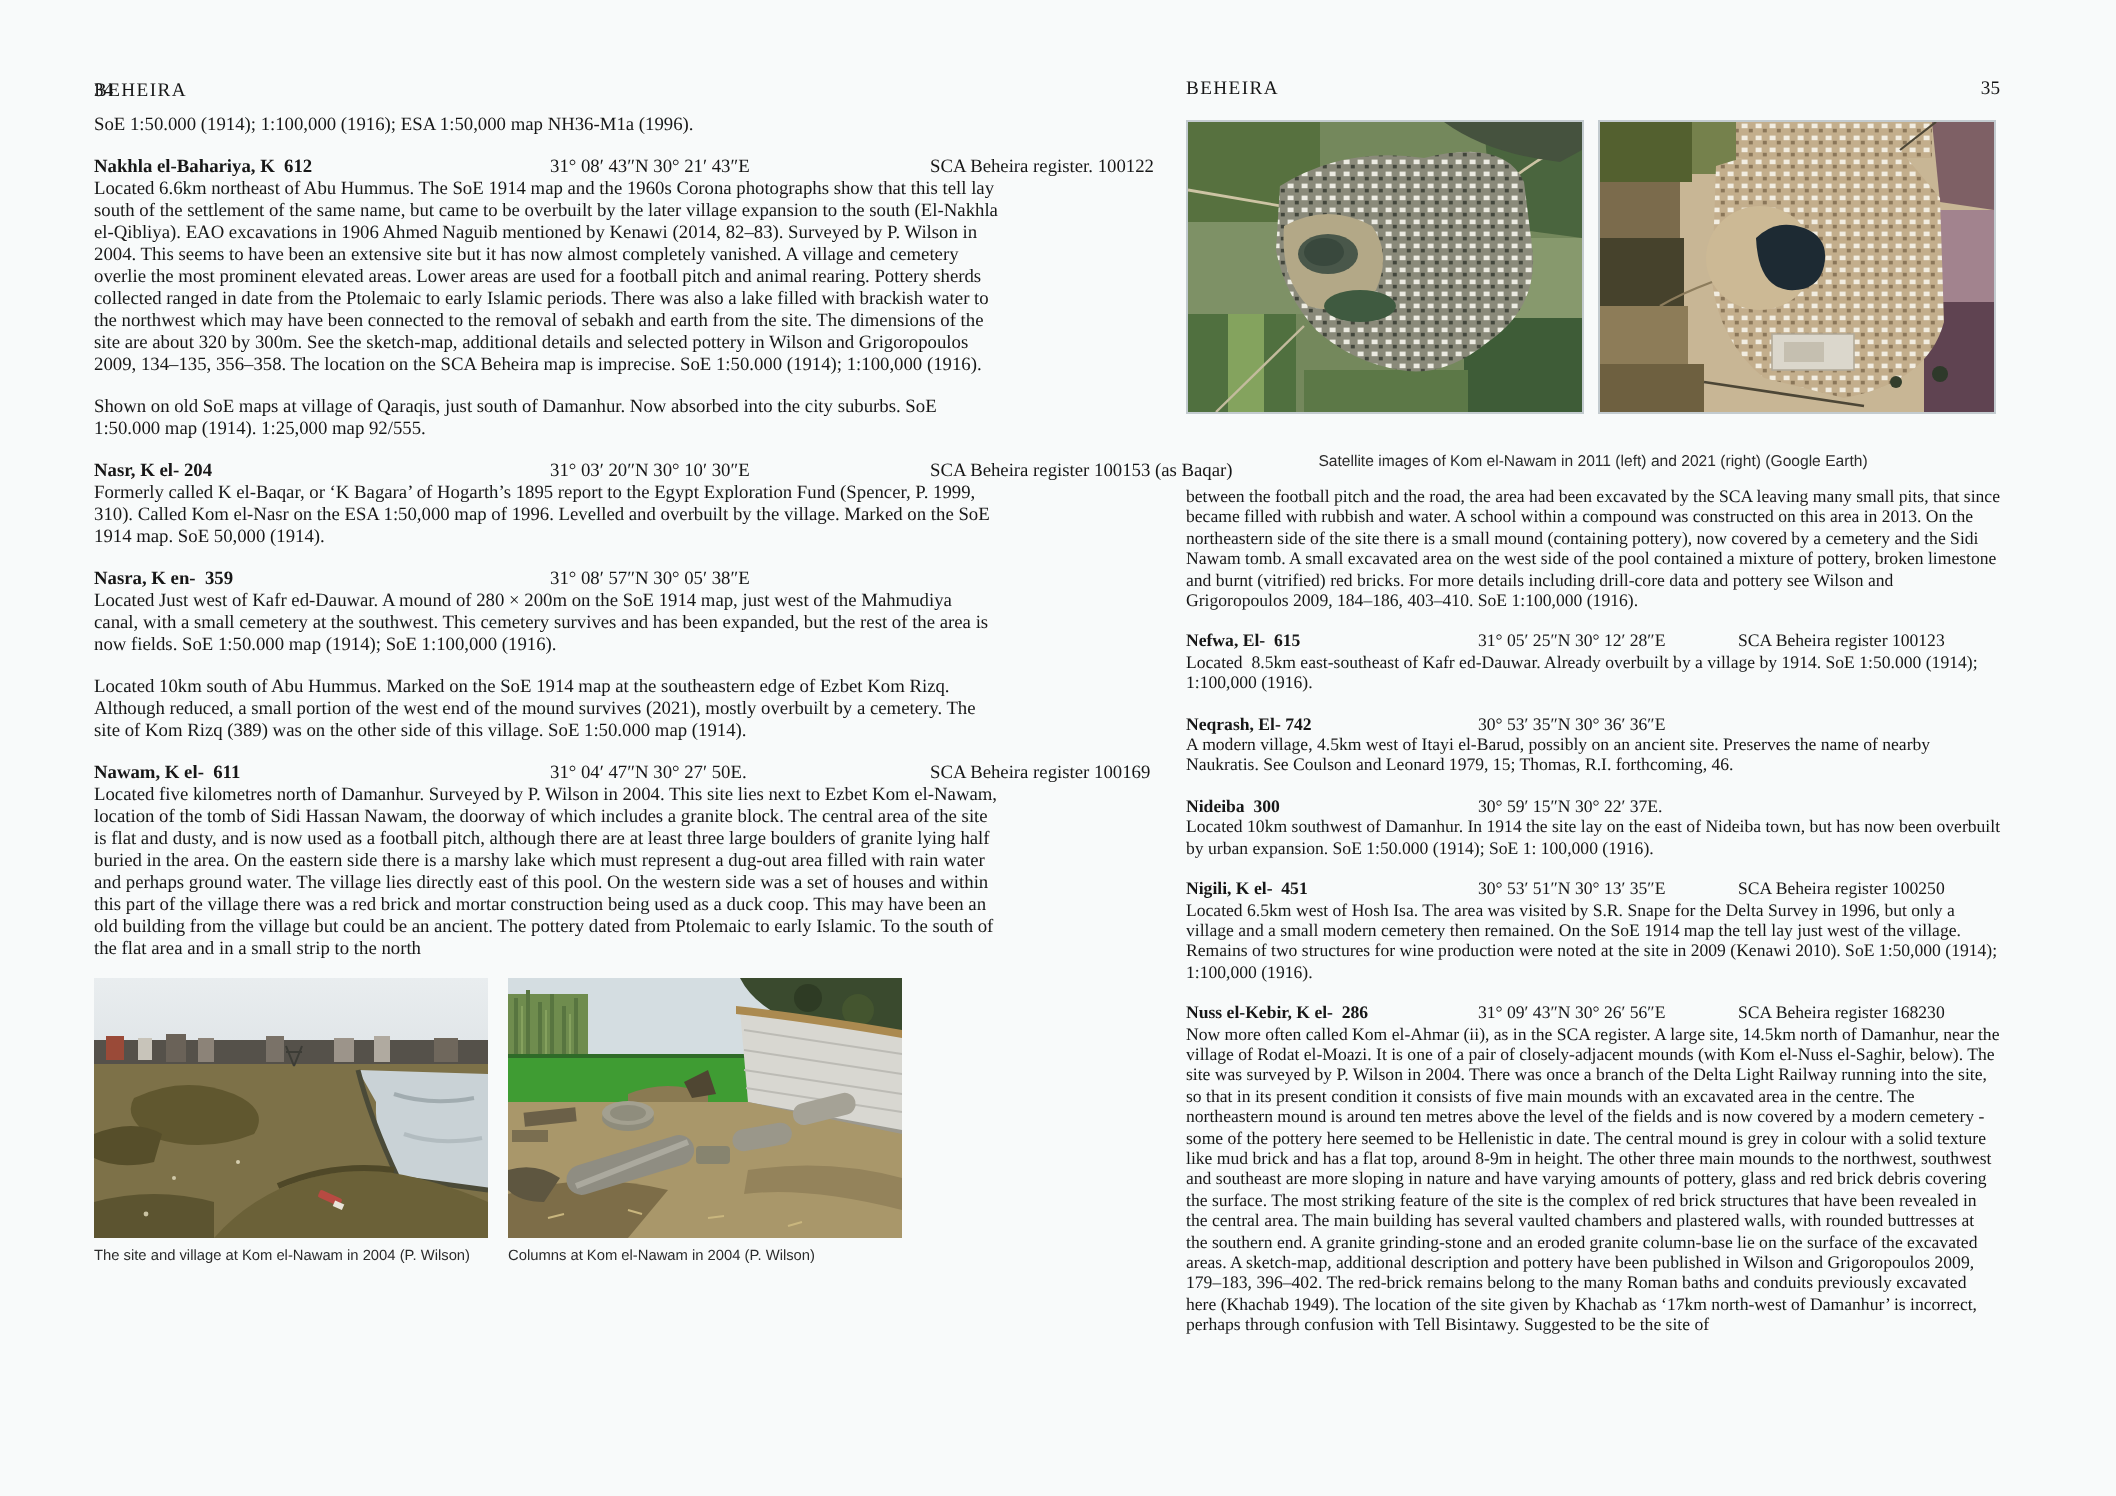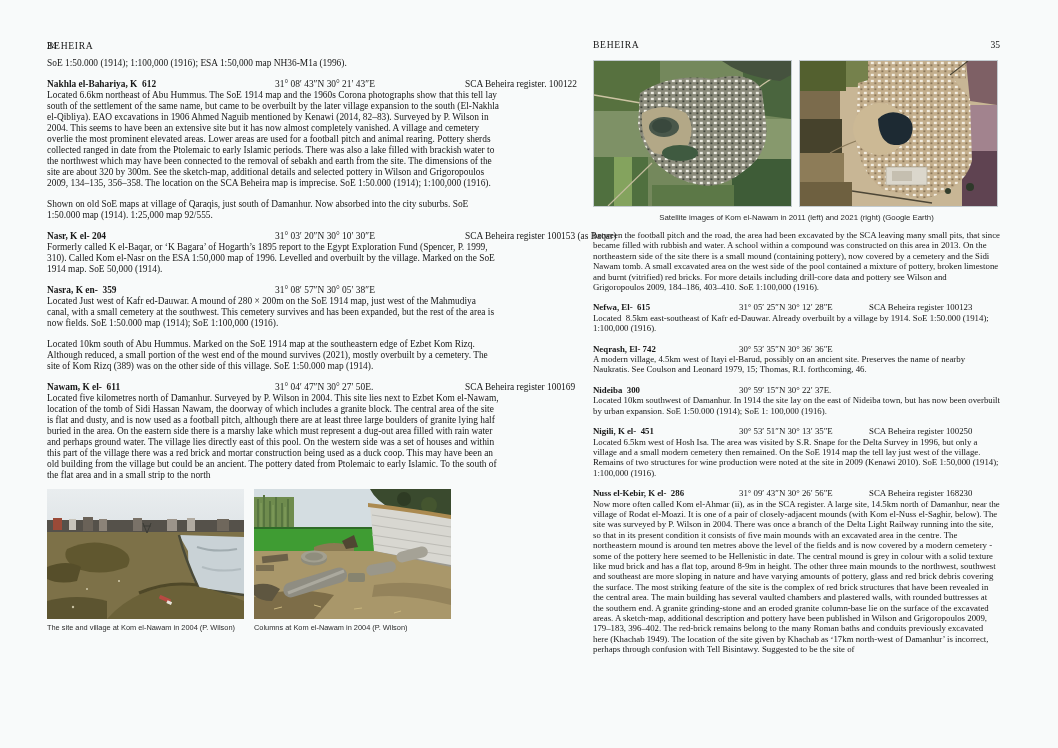--- a/index.html
+++ b/index.html
@@ -45,21 +45,21 @@
   figcaption {
     font-family:"Liberation Sans", sans-serif;
     font-size:7.4px; line-height:9px; color:#2b2b2b; margin-top:4px;
   }
 
   .sat-row { display:flex; gap:7px; margin-top:9px; }
   .sat-box { border:1px solid #c3cbcf; background:#dddddd; }
   .sat-box svg { display:block; }
   .sat-caption {
     text-align:center; font-family:"Liberation Sans", sans-serif;
-    font-size:7.8px; color:#2b2b2b; margin-top:6px;
+    font-size:7.8px; color:#2b2b2b; margin-top:19px;
   }
   .continuation { margin-top:8px; white-space:pre-wrap; }
 </style>
 </head>
 <body>
 
 <div class="spread">
 
   <section class="page page-left">
     <header class="page-head">

